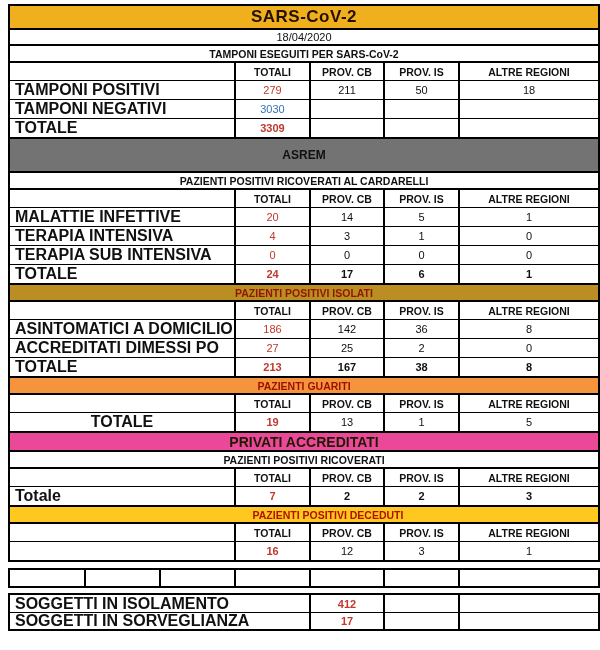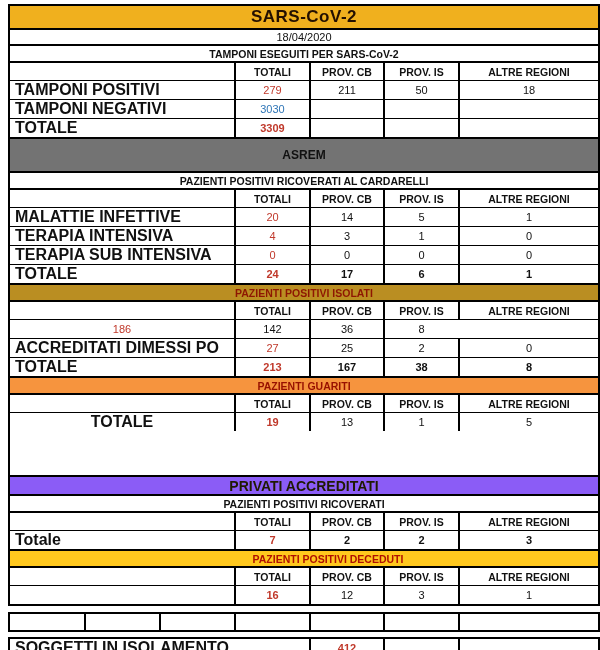--- a/index.html
+++ b/index.html
@@ -117,20 +117,21 @@
       </div>
       <div class="row banner" style="background: rgb(186, 142, 34); color: rgb(142, 22, 2); font-size: 10.5px; height: 17px;">PAZIENTI POSITIVI ISOLATI</div>
       <div class="row header">
         <div class="cell lbl"></div>
         <div class="cell colhdr">TOTALI</div>
         <div class="cell colhdr">PROV. CB</div>
         <div class="cell colhdr">PROV. IS</div>
         <div class="cell colhdr">ALTRE REGIONI</div>
       </div>
       <div class="row data">
+        <div class="cell lbl">ASINTOMATICI A DOMICILIO</div>
         <div class="cell val red">186</div>
         <div class="cell val">142</div>
         <div class="cell val">36</div>
         <div class="cell val">8</div>
       </div>
       <div class="row data">
         <div class="cell lbl">ACCREDITATI DIMESSI PO</div>
         <div class="cell val red">27</div>
         <div class="cell val">25</div>
         <div class="cell val">2</div>
@@ -151,21 +152,21 @@
         <div class="cell colhdr">PROV. IS</div>
         <div class="cell colhdr">ALTRE REGIONI</div>
       </div>
       <div class="row data">
         <div class="cell lbl center">TOTALE</div>
         <div class="cell val red bold">19</div>
         <div class="cell val">13</div>
         <div class="cell val">1</div>
         <div class="cell val">5</div>
       </div>
-      <div class="row banner" style="background: #8b5cf6; color: rgb(31, 26, 2); font-size: 14px; height: 19px; margin-top: 44px;">PRIVATI ACCREDITATI</div>
+      <div class="row banner" style="background: #ec4899; color: rgb(31, 26, 2); font-size: 14px; height: 19px;">PRIVATI ACCREDITATI</div>
       <div class="row section">PAZIENTI POSITIVI RICOVERATI</div>
       <div class="row header">
         <div class="cell lbl"></div>
         <div class="cell colhdr">TOTALI</div>
         <div class="cell colhdr">PROV. CB</div>
         <div class="cell colhdr">PROV. IS</div>
         <div class="cell colhdr">ALTRE REGIONI</div>
       </div>
       <div class="row data">
         <div class="cell lbl">Totale</div>

